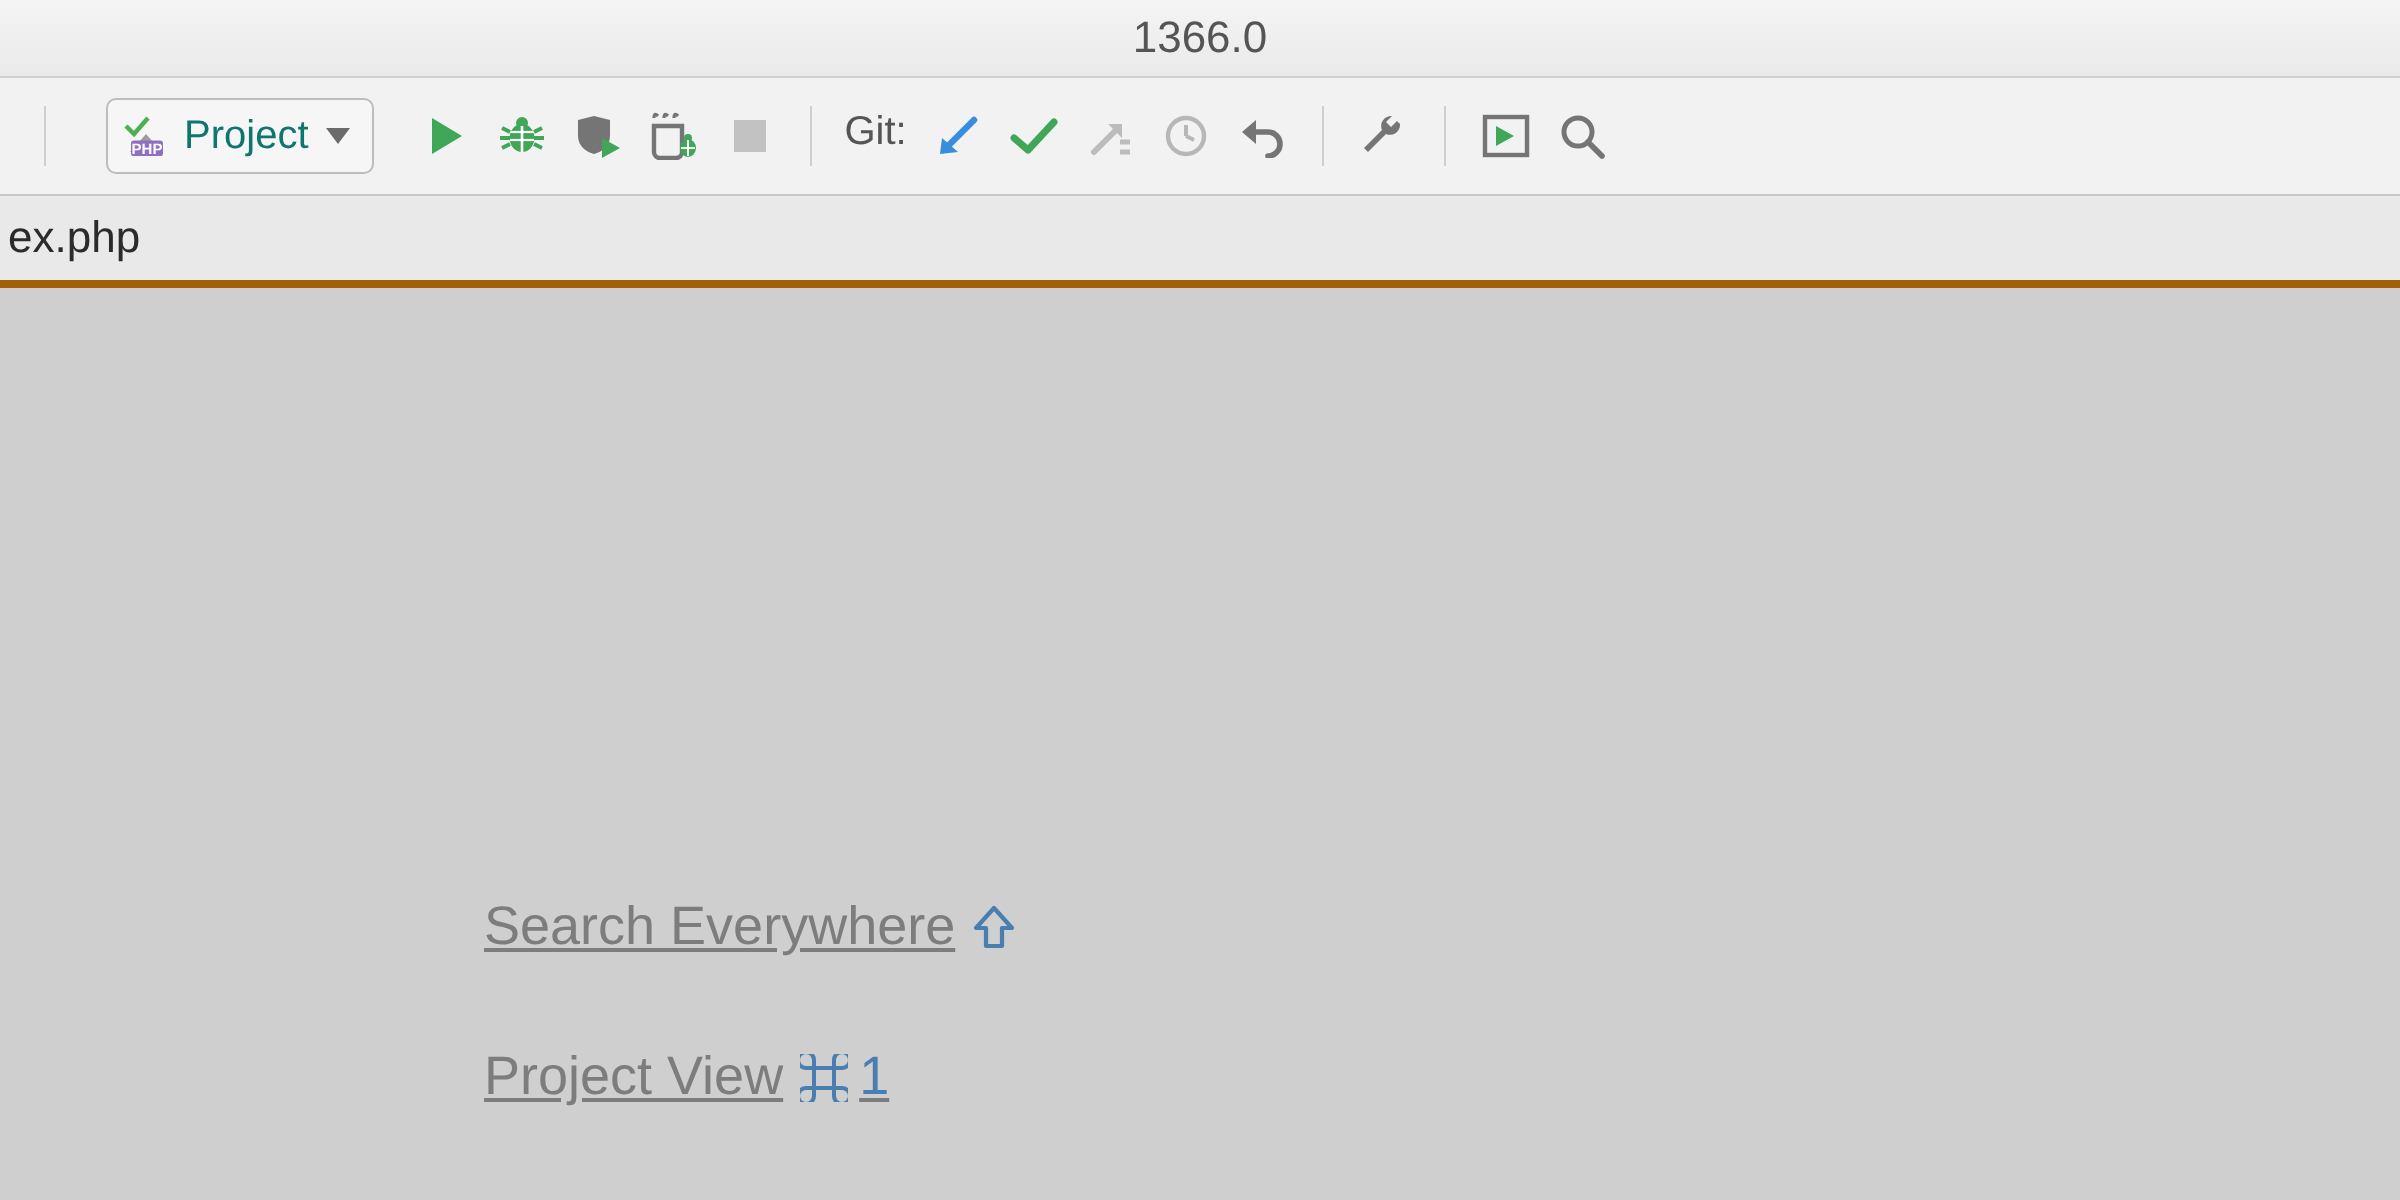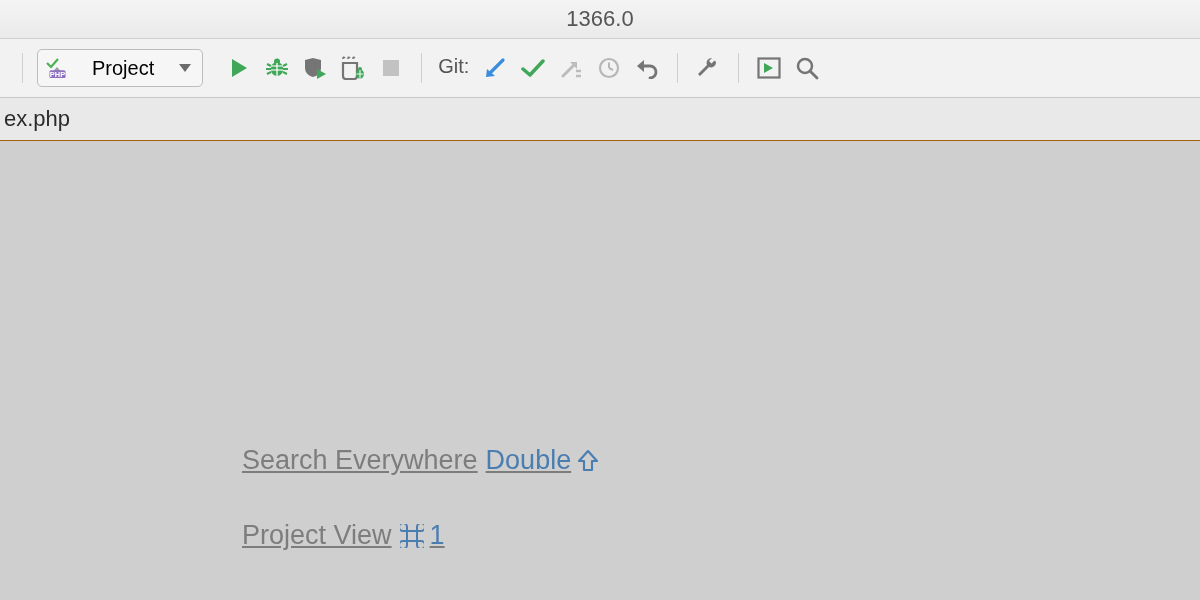--- a/index.html
+++ b/index.html
@@ -42,23 +42,24 @@
   }
   .run-config {
     display: flex;
     align-items: center;
     height: 36px;
     padding: 0 10px 0 8px;
     border: 1px solid #bdbdbd;
     border-radius: 5px;
     background: #f6f6f6;
     font-size: 20px;
-    color: #000000;
-    gap: 24px;
+    color: #0f766e;
+    gap: 8px;
     cursor: pointer;
+    margin-left: 16px;
   }
   .run-config .php-icon {
     display: inline-flex;
     flex-direction: column;
     align-items: center;
     line-height: 1;
   }
   .run-config .dropdown-tri svg { display: block; }
   .tb-btn {
     width: 32px;
@@ -72,21 +73,21 @@
   .tb-btn svg { display: block; }
   .git-label {
     font-size: 20px;
     color: #555;
     margin: 0 4px 4px 2px;
   }
   
   .tabstrip {
     height: 42px;
     background: #e9e9e9;
-    border-bottom: 1px solid #a16207;
+    border-bottom: 4px solid #a16207;
     display: flex;
     align-items: center;
     padding: 0 4px;
     font-size: 22px;
     color: #2b2b2b;
   }
   
   .editor-area {
     position: relative;
     width: 100%;
@@ -260,21 +261,20 @@
 <div class="tabstrip">
   <span>ex.php</span>
 </div>
 
 <div class="editor-area">
   <div class="hints">
 
     <div class="hint-row">
       <span>Search Everywhere</span>
       <span class="shortcut">
-        <span>Double</span>
         <svg width="22" height="24" viewBox="0 0 22 24">
           <path d="M11 2 L20 12 L15 12 L15 21 L7 21 L7 12 L2 12 Z" fill="none" stroke="#4a7db0" stroke-width="2.1" stroke-linejoin="round"></path>
         </svg>
       </span>
     </div>
 
     <div class="hint-row">
       <span>Project View</span>
       <span class="shortcut">
         <svg width="24" height="24" viewBox="0 0 24 24">

